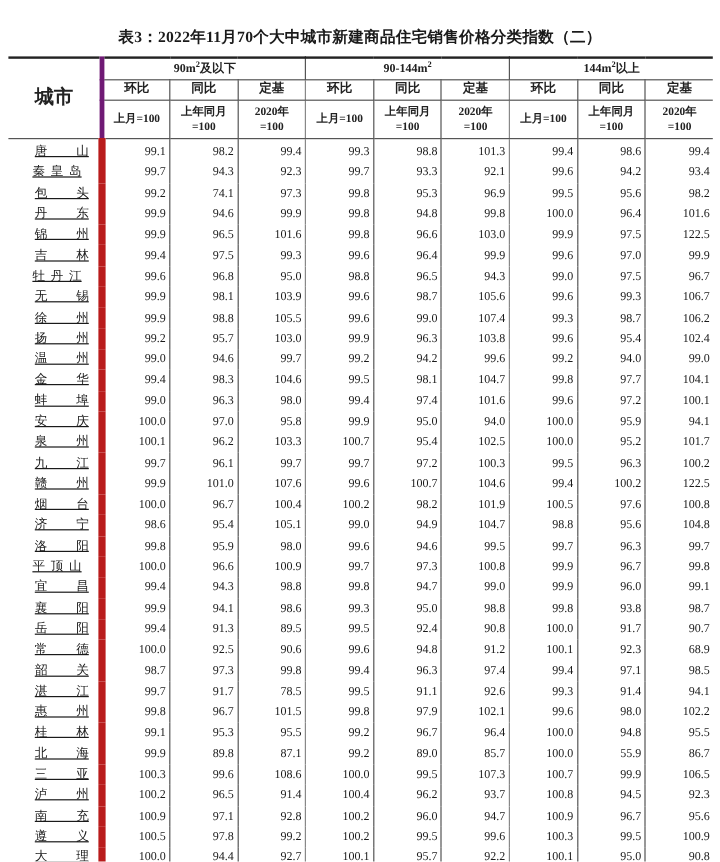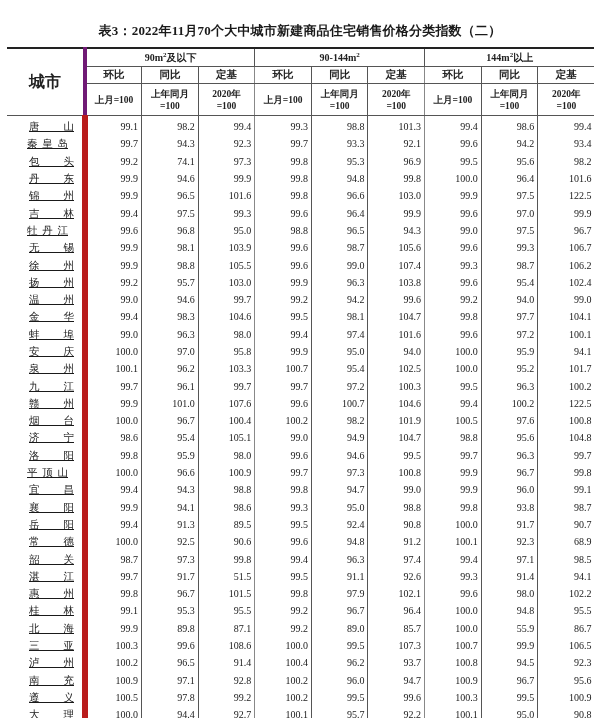--- a/index.html
+++ b/index.html
@@ -409,21 +409,21 @@
         <td>96.3</td>
         <td class="g">97.4</td>
         <td>99.4</td>
         <td>97.1</td>
         <td>98.5</td>
       </tr>
       <tr>
         <td class="city">湛江</td>
         <td>99.7</td>
         <td>91.7</td>
-        <td class="g">51.5</td>
+        <td class="g">78.5</td>
         <td>99.5</td>
         <td>91.1</td>
         <td class="g">92.6</td>
         <td>99.3</td>
         <td>91.4</td>
         <td>94.1</td>
       </tr>
       <tr>
         <td class="city">惠州</td>
         <td>99.8</td>

